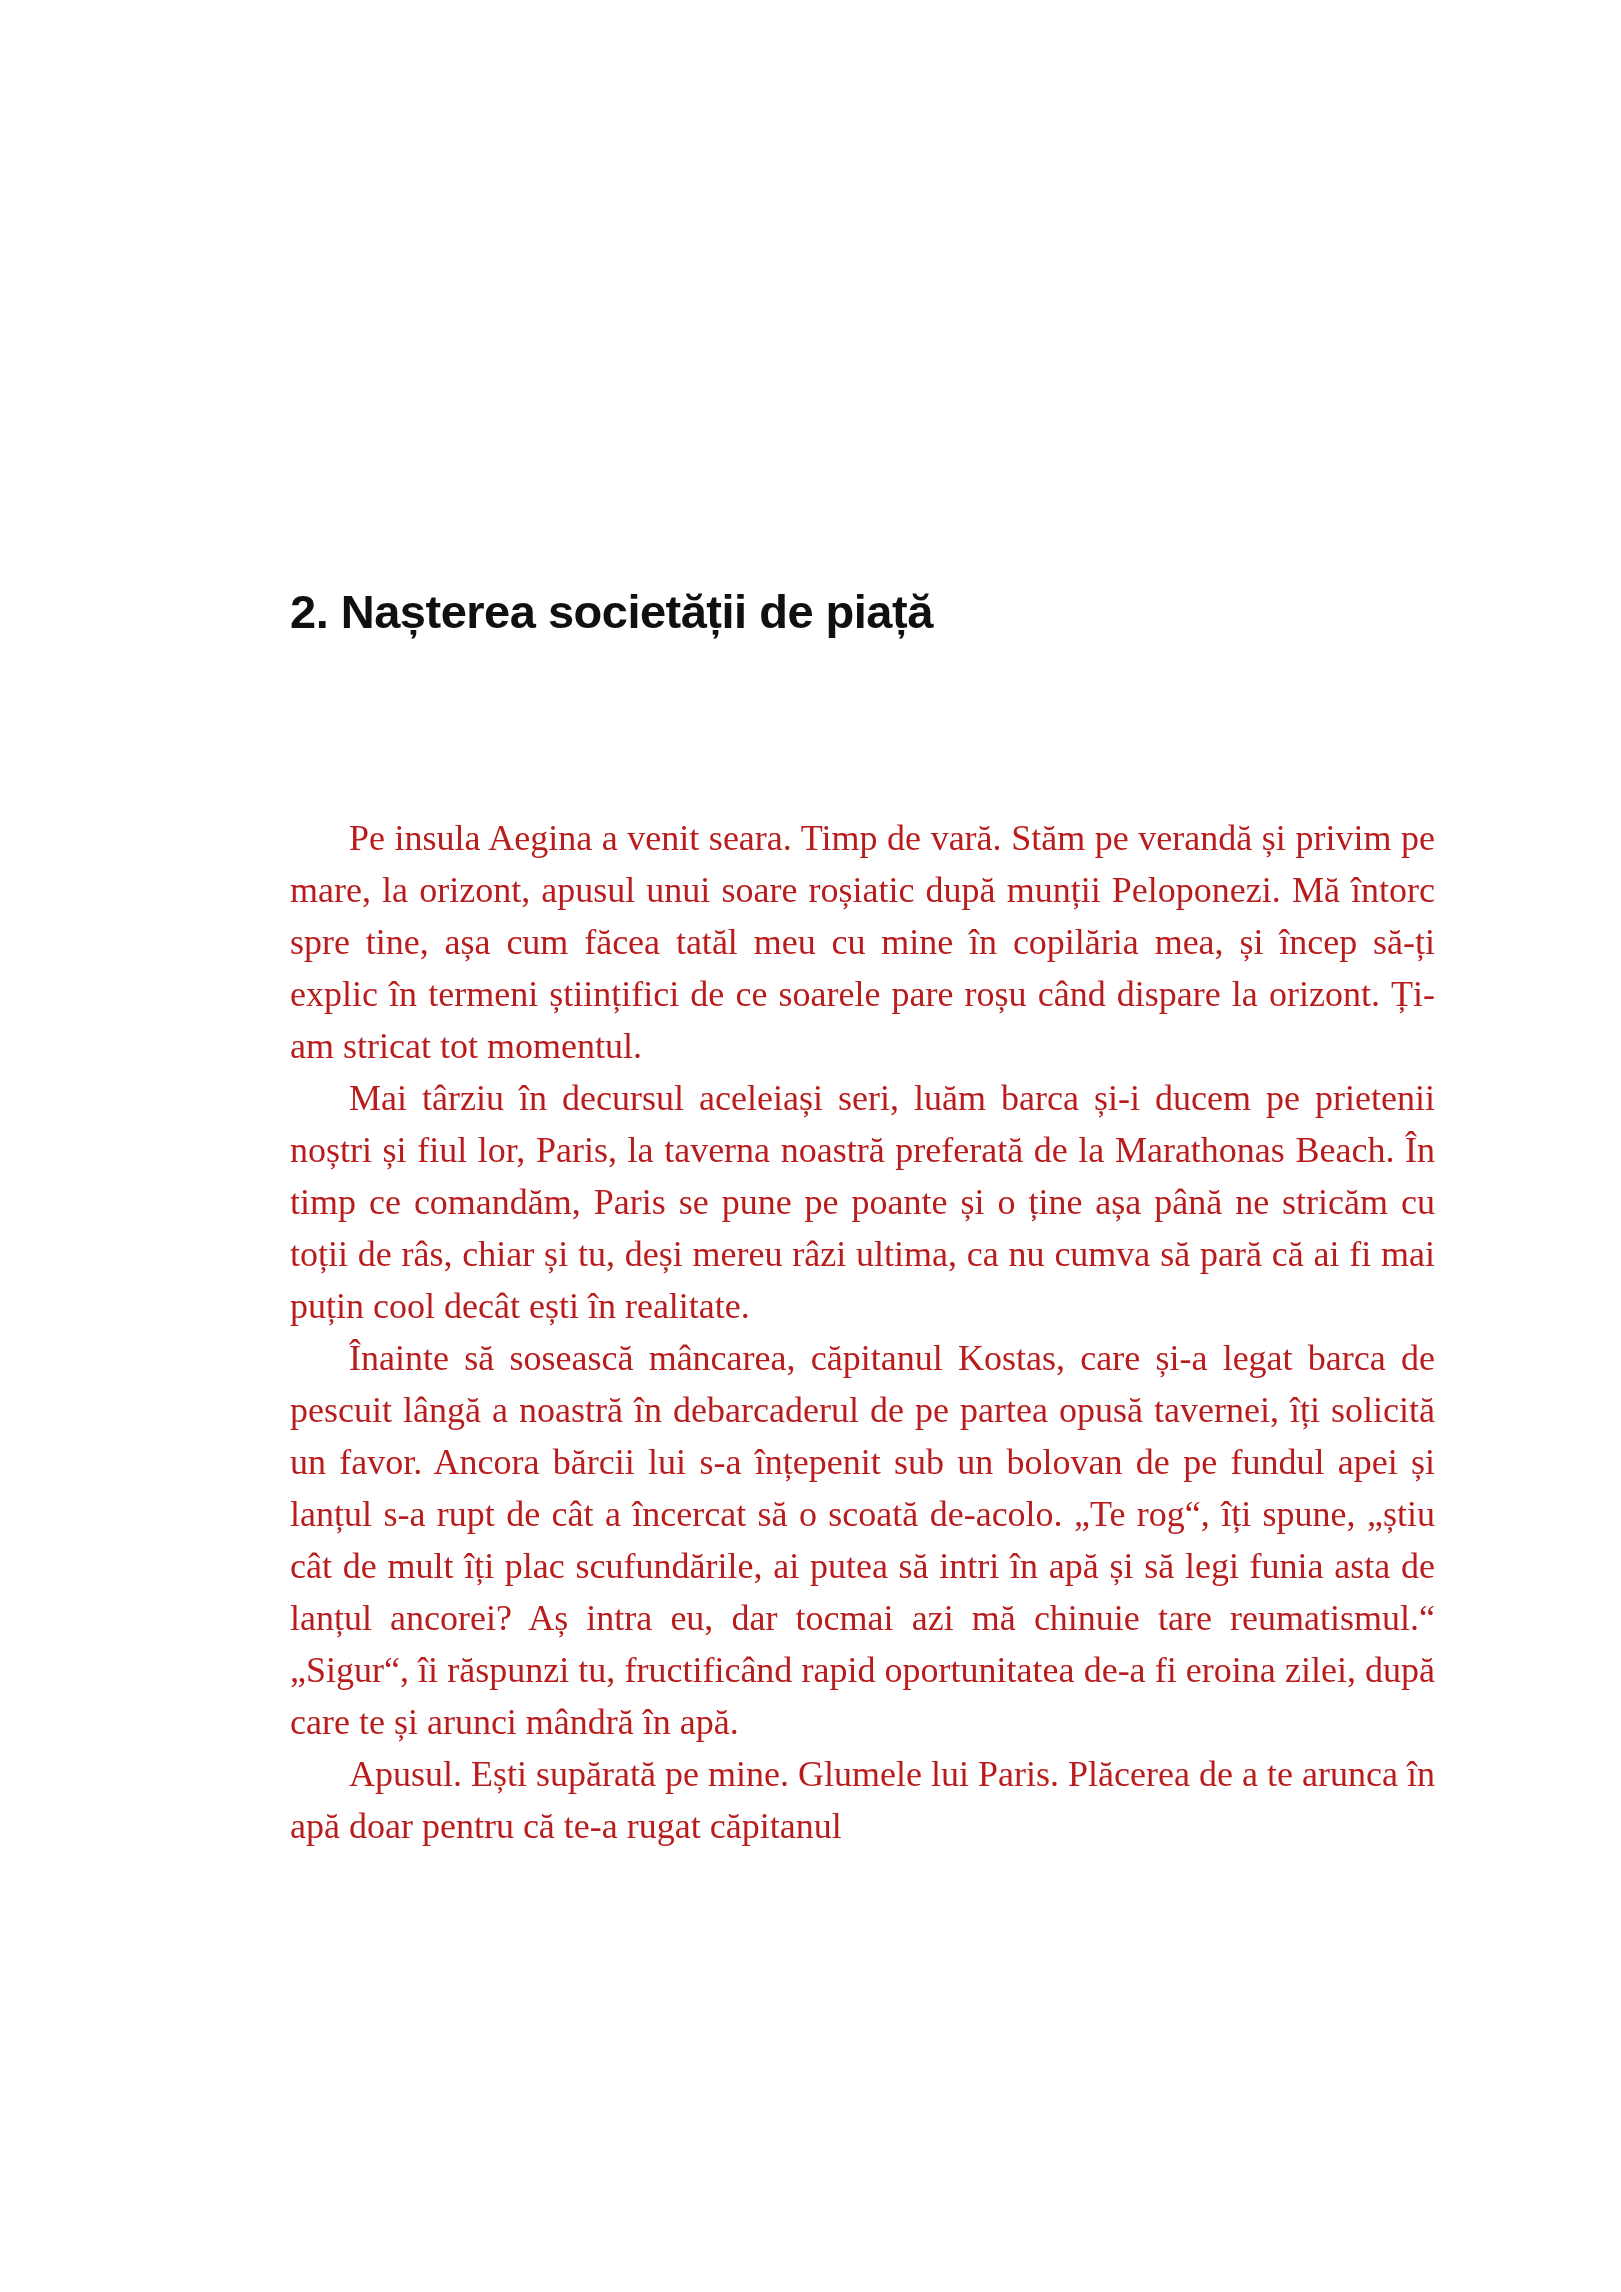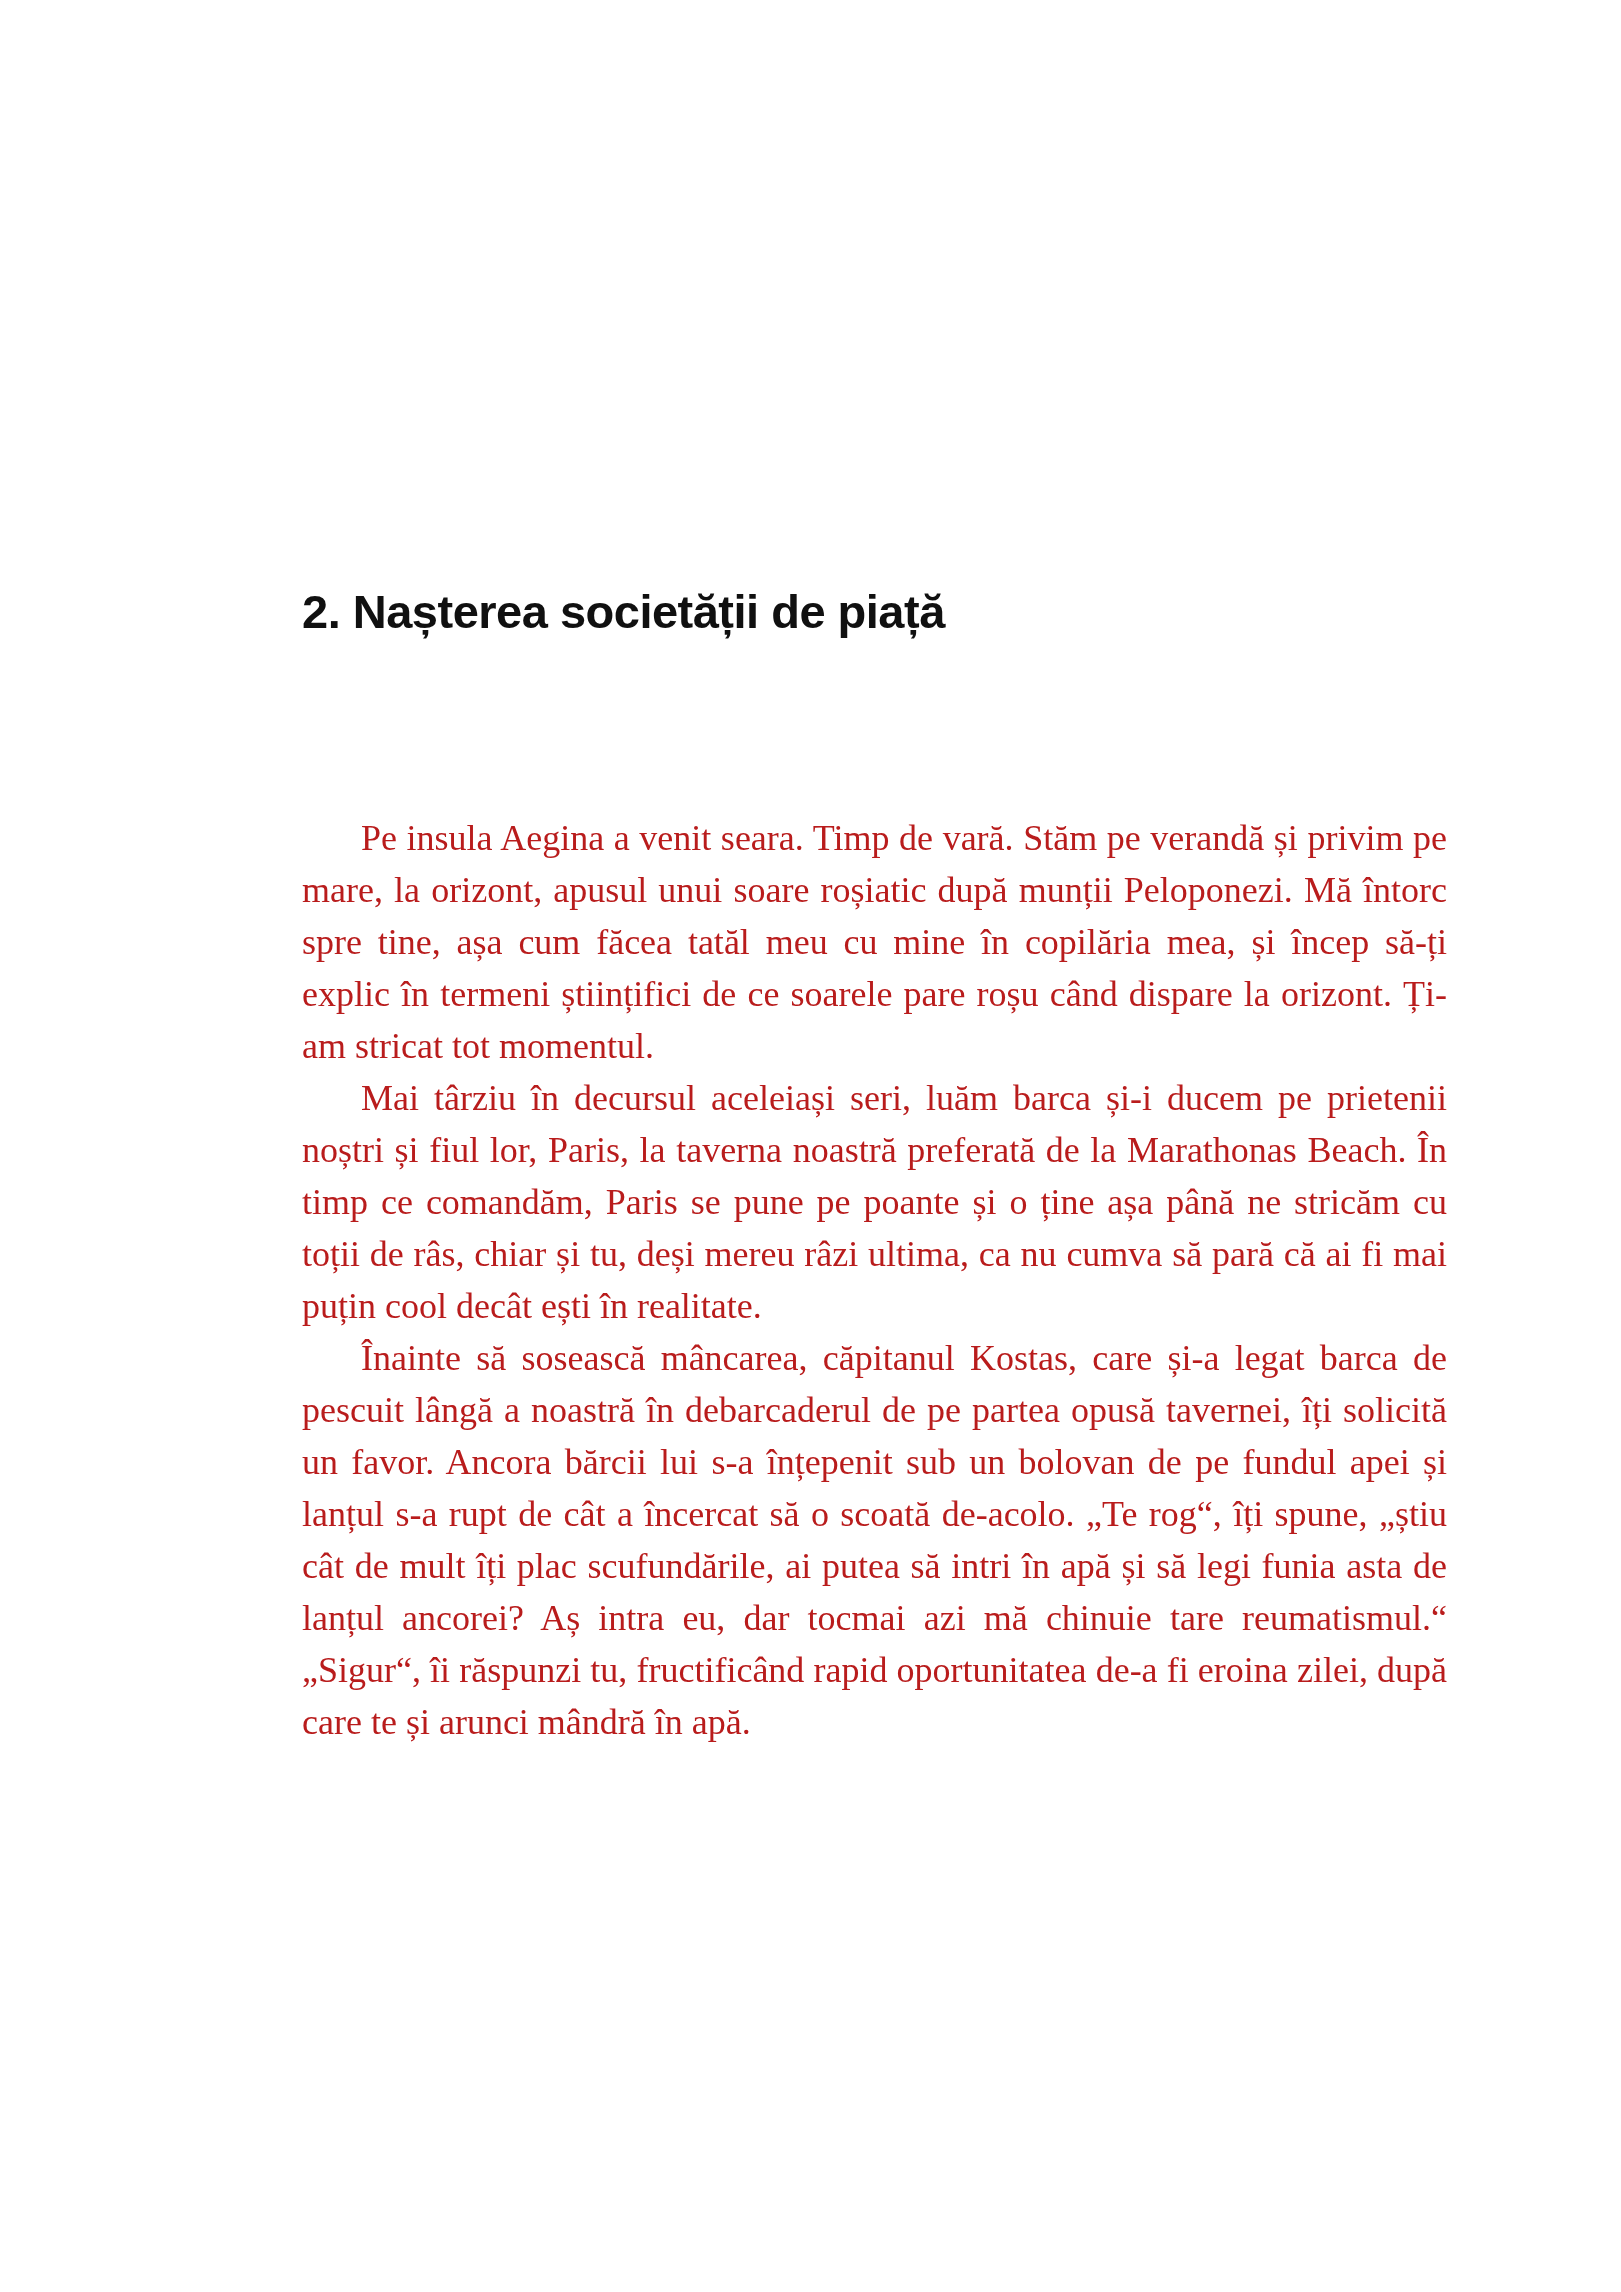--- a/index.html
+++ b/index.html
@@ -10,21 +10,21 @@
     body {
       width: 1621px;
       height: 2293px;
       position: relative;
       overflow: hidden;
       font-family: "Liberation Serif", serif;
       color: #161616;
     }
     .book-page {
       position: absolute;
-      left: 302px;
+      left: 290px;
       top: 0;
       width: 1145px;
       height: 2293px;
       background: #ffffff;
     }
     .chapter-title {
       margin: 586px 0 0 0;
       padding: 0;
       font-family: "Liberation Sans", sans-serif;
       font-weight: 700;
@@ -51,15 +51,16 @@
 </head>
 <body>
 
 <div class="book-page">
   <h1 class="chapter-title">2. Nașterea societății de piață</h1>
 
   <div class="body-text">
     <p>Pe insula Aegina a venit seara. Timp de vară. Stăm pe verandă și privim pe mare, la orizont, apusul unui soare roșiatic după munții Peloponezi. Mă întorc spre tine, așa cum făcea tatăl meu cu mine în copilăria mea, și încep să-ți explic în termeni științifici de ce soarele pare roșu când dispare la orizont. Ți-am stricat tot momentul.</p>
     <p>Mai târziu în decursul aceleiași seri, luăm barca și-i ducem pe prietenii noștri și fiul lor, Paris, la taverna noastră preferată de la Marathonas Beach. În timp ce comandăm, Paris se pune pe poante și o ține așa până ne stricăm cu toții de râs, chiar și tu, deși mereu râzi ultima, ca nu cumva să pară că ai fi mai puțin cool decât ești în realitate.</p>
     <p>Înainte să sosească mâncarea, căpitanul Kostas, care și-a legat barca de pescuit lângă a noastră în debarcaderul de pe partea opusă tavernei, îți solicită un favor. Ancora bărcii lui s-a înțepenit sub un bolovan de pe fundul apei și lanțul s-a rupt de cât a încercat să o scoată de-acolo. „Te rog“, îți spune, „știu cât de mult îți plac scufundările, ai putea să intri în apă și să legi funia asta de lanțul ancorei? Aș intra eu, dar tocmai azi mă chinuie tare reumatismul.“ „Sigur“, îi răspunzi tu, fructificând rapid oportunitatea de-a fi eroina zilei, după care te și arunci mândră în apă.</p>
+    <p>Apusul. Ești supărată pe mine. Glumele lui Paris. Plăcerea de a te arunca în apă doar pentru că te-a rugat căpitanul</p>
   </div>
 </div>
 
 
 </body></html>

